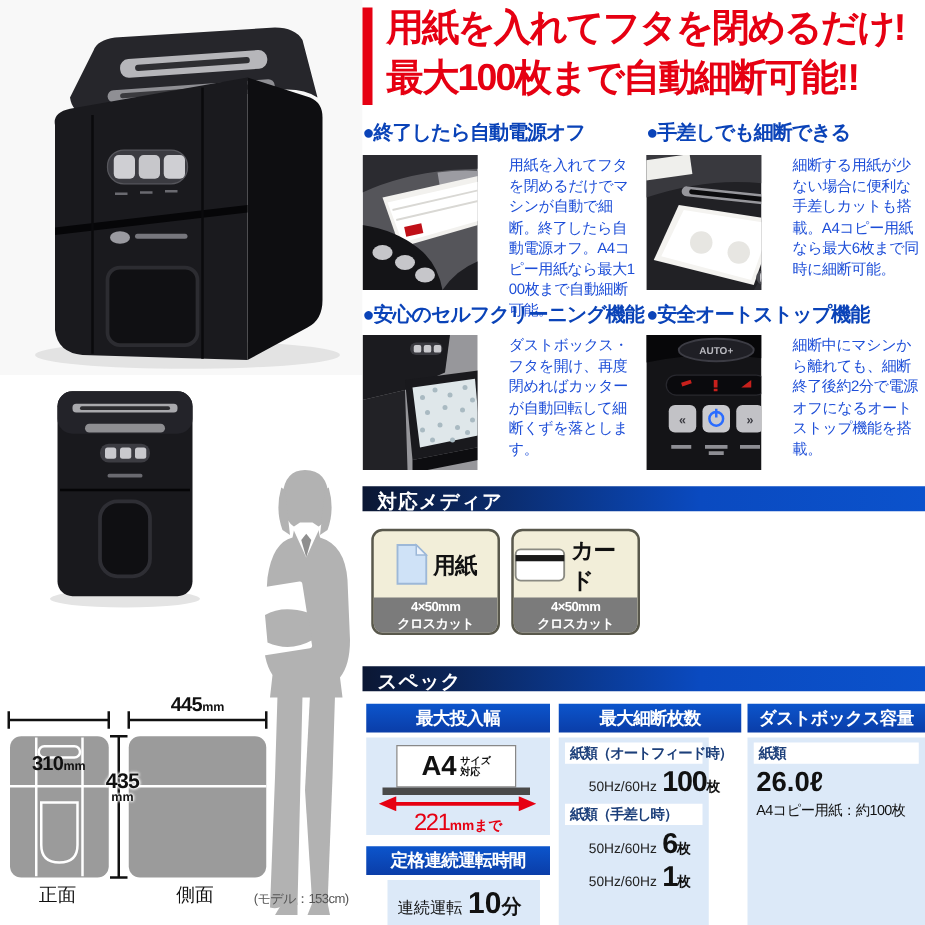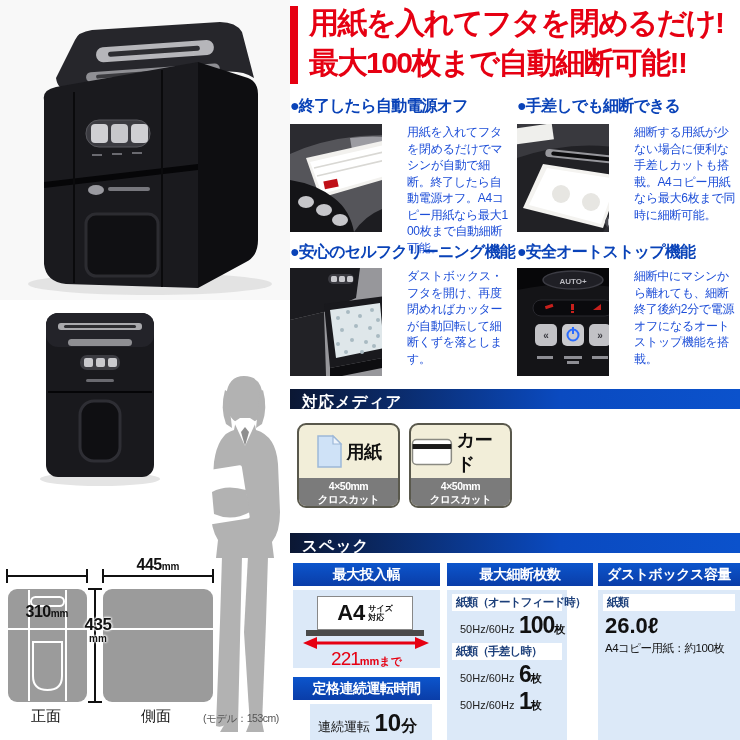--- a/index.html
+++ b/index.html
@@ -27,21 +27,21 @@
     border:2px solid #59584c; border-radius:9px; overflow:hidden; }
   .media-card-top { height:53px; display:flex; align-items:center; justify-content:center; gap:4px; }
   .media-card-label { font-size:18px; font-weight:bold; color:#111; letter-spacing:-0.5px; }
   .media-card-bottom { height:30px; background:#7b7b7b; color:#fff; text-align:center; font-size:10.5px; font-weight:bold; line-height:13px; padding-top:2px; letter-spacing:-0.5px; }
 
   
   .spec-col-header { position:absolute; top:563px; height:23px; line-height:23px;
     background:linear-gradient(180deg,#0c55cc,#0a3da8); color:#fff; font-weight:bold; font-size:14px; text-align:center; letter-spacing:-0.5px; }
   .spec-box { position:absolute; background:#dce9f8; }
   .spec-row-label { background:#fff; color:#1c3f7a; font-weight:bold; font-size:11.5px; padding:1px 4px; margin:4px 5px 1px 5px; letter-spacing:-0.8px; white-space:nowrap; }
-  .spec-value-line { padding-left:13px; white-space:nowrap; }
+  .spec-value-line { padding-left:24px; white-space:nowrap; }
   .spec-prefix { font-size:11px; color:#222; }
   .spec-bignum { font-size:23px; font-weight:bold; color:#111; letter-spacing:-1px; }
   .spec-unit { font-size:11px; font-weight:bold; color:#111; }
 
   .dustbox-value { font-size:22px; font-weight:bold; color:#111; padding-left:7px; margin-top:2px; }
   .dustbox-note { font-size:11.5px; color:#111; padding-left:7px; margin-top:2px; letter-spacing:-0.5px; }
 
   .runtime-line { padding-left:8px; padding-top:5px; white-space:nowrap; }
   .runtime-prefix { font-size:13px; color:#111; }
   .runtime-num { font-size:24px; font-weight:bold; color:#111; }

